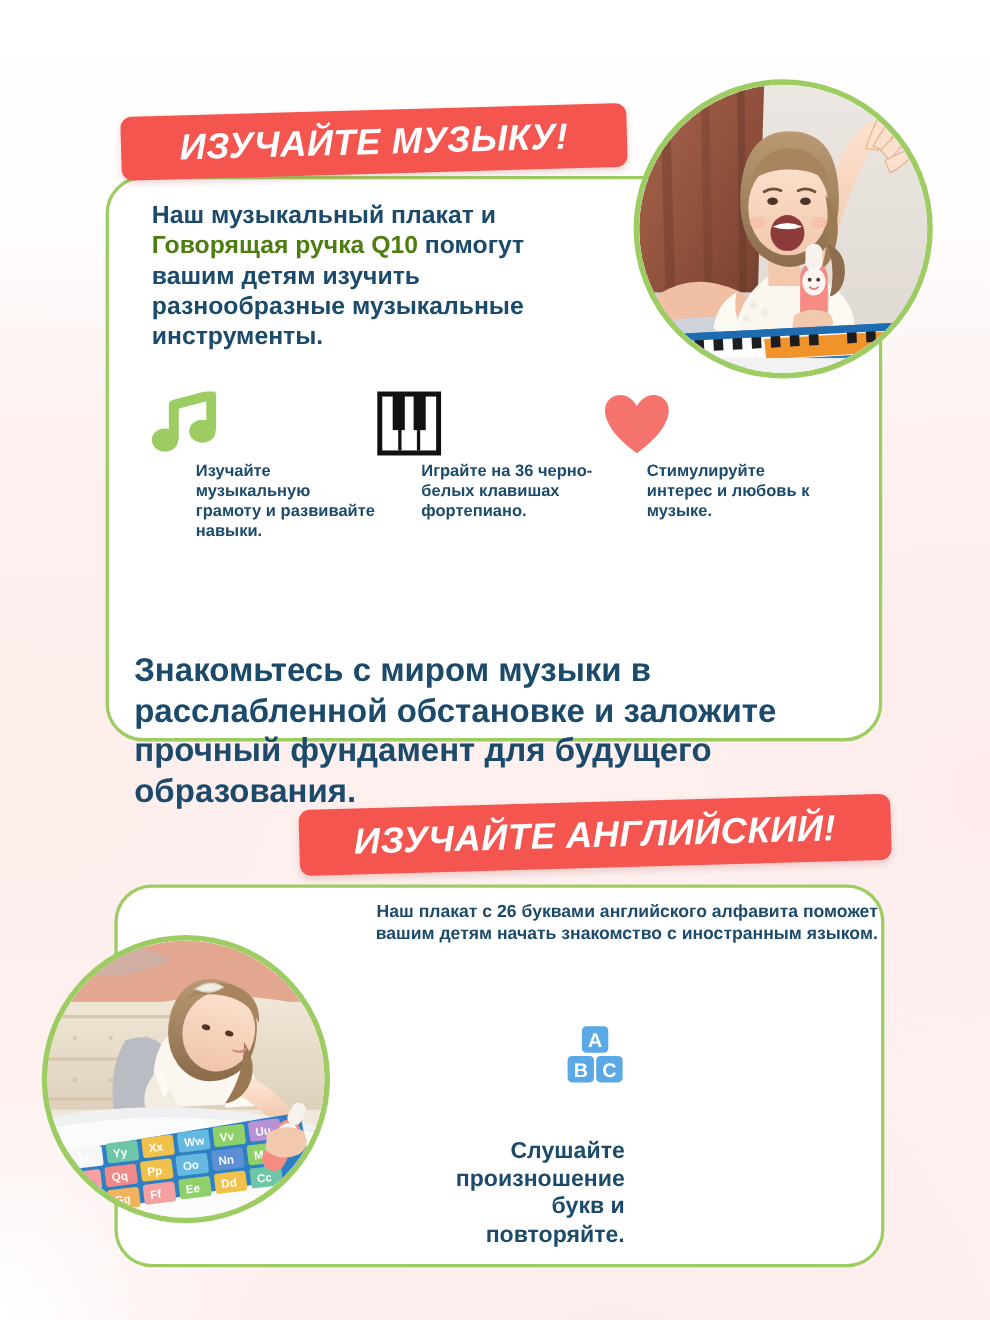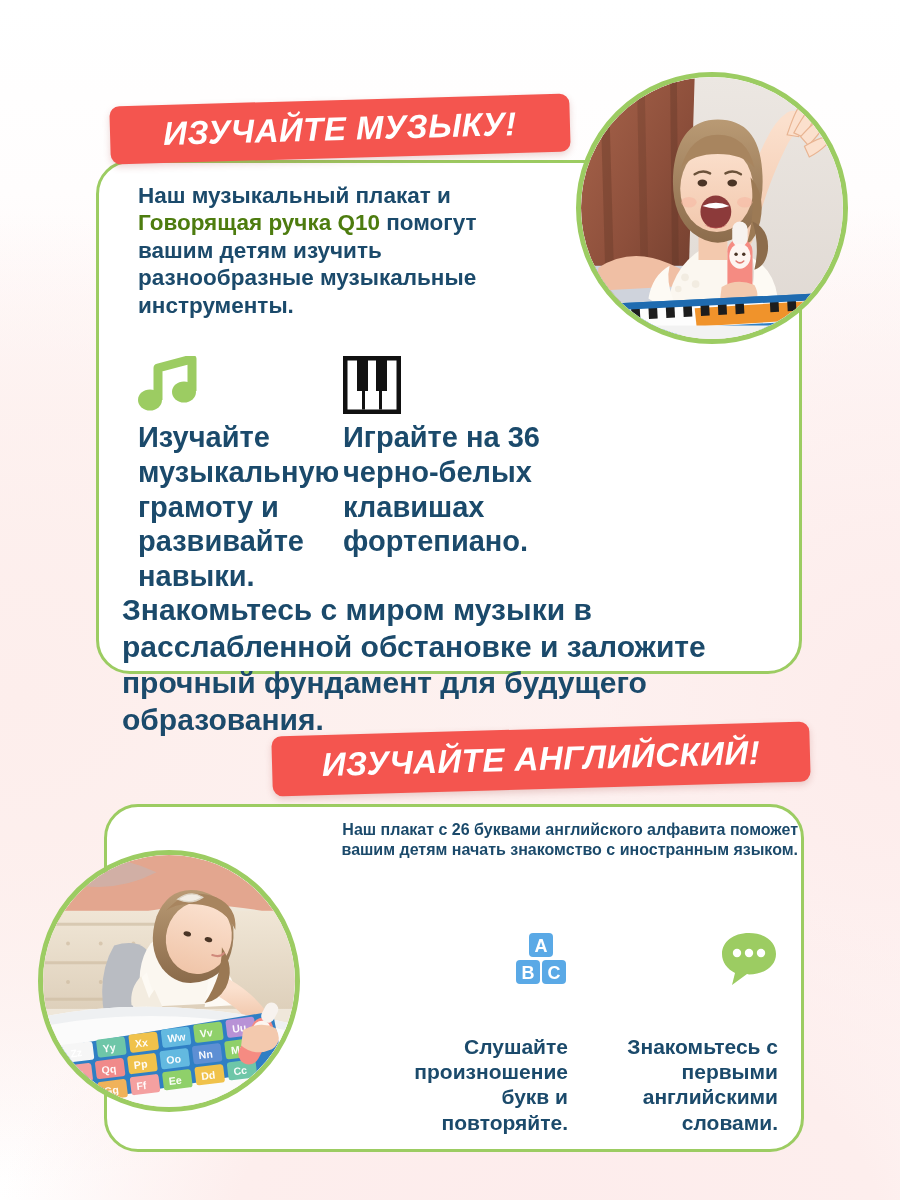--- a/index.html
+++ b/index.html
@@ -44,21 +44,21 @@
   .body-text{position:absolute;color:#1b4a6b;font-weight:bold;line-height:1.22;z-index:4;}
   #music-intro{left:138px;top:182px;width:402px;font-size:22.5px;}
   #music-intro .hl{color:#4d7c0f;}
   #music-outro{left:122px;top:592px;width:630px;font-size:30px;}
   #english-intro{left:286px;top:820px;width:512px;font-size:16px;text-align:right;}
 
   
   .features{position:absolute;display:flex;z-index:4;}
   #music-features{left:138px;top:352px;width:660px;}
   #music-features .feat{width:205px;}
-  #music-features .ftext{font-size:29px;}
+  #music-features .ftext{font-size:15px;margin-left:40px;}
   #english-features{left:370px;top:925px;width:420px;}
   #english-features .feat{width:210px;text-align:right;padding-right:12px;box-sizing:border-box;}
   #english-features .ftext{font-size:21px;margin-top:47px;}
   .feat .icon{height:62px;display:flex;align-items:flex-end;margin-bottom:6px;}
   #english-features .feat .icon{justify-content:flex-end;}
   .feat .ftext{color:#1b4a6b;font-weight:bold;line-height:1.2;}
 
   
   .icon svg{display:block;}
 </style>
@@ -195,20 +195,28 @@
       <svg width="58" height="58" viewBox="0 0 58 58" xmlns="http://www.w3.org/2000/svg">
         <rect x="2" y="2" width="54" height="54" fill="#ffffff" stroke="#111111" stroke-width="5"></rect>
         <path d="M20.5 4.5 V53.5 M37.5 4.5 V53.5" stroke="#111111" stroke-width="3"></path>
         <rect x="14" y="4" width="11" height="31" fill="#111111"></rect>
         <rect x="33" y="4" width="11" height="31" fill="#111111"></rect>
       </svg>
     </div>
     <div class="ftext">Играйте на 36 черно-белых клавишах фортепиано.</div>
   </div>
 
+  <div class="feat">
+    <div class="icon">
+      <svg width="62" height="56" viewBox="0 0 62 56" xmlns="http://www.w3.org/2000/svg">
+        <path d="M31 54 C6 36 2 22 2 15 C2 6 9 1 16 1 C23 1 28 6 31 11 C34 6 39 1 46 1 C53 1 60 6 60 15 C60 22 56 36 31 54 Z" fill="#f4736c"></path>
+      </svg>
+    </div>
+    <div class="ftext">Стимулируйте интерес и любовь к музыке.</div>
+  </div>
 </div>
 
 <div class="body-text" id="music-outro">Знакомьтесь с миром музыки в расслабленной обстановке и заложите прочный фундамент для будущего образования.</div>
 
 <div class="card" id="card-english"></div>
 
 <div class="ribbon" id="ribbon-english">
   <span>ИЗУЧАЙТЕ АНГЛИЙСКИЙ!</span>
 </div>
 
@@ -342,26 +350,13 @@
         <g fill="#ffffff" font-family="Liberation Sans, sans-serif" font-size="18" font-weight="bold" text-anchor="middle">
           <text x="29" y="21">A</text>
             <text x="16" y="48">B</text>
             <text x="42" y="48">C</text>
         </g>
       </svg>
     </div>
     <div class="ftext">Слушайте произношение букв и повторяйте.</div>
   </div>
 
-  <div class="feat">
-    <div class="icon">
-      <svg width="58" height="56" viewBox="0 0 58 56" xmlns="http://www.w3.org/2000/svg">
-        <path d="M29 2 C13 2 2 11 2 23 C2 31 7 38 15 42 L12 54 L27 43 C28 43.3 28.5 43.4 29 43.4 C45 43.4 56 34.6 56 23 C56 11 45 2 29 2 Z" fill="#9ccc62"></path>
-        <g fill="#ffffff">
-            <circle cx="17" cy="22" r="4.2"></circle>
-            <circle cx="29" cy="22" r="4.2"></circle>
-            <circle cx="41" cy="22" r="4.2"></circle>
-          </g>
-      </svg>
-    </div>
-    <div class="ftext">Знакомьтесь с первыми английскими словами.</div>
-  </div>
 </div>
 
 </body></html>

